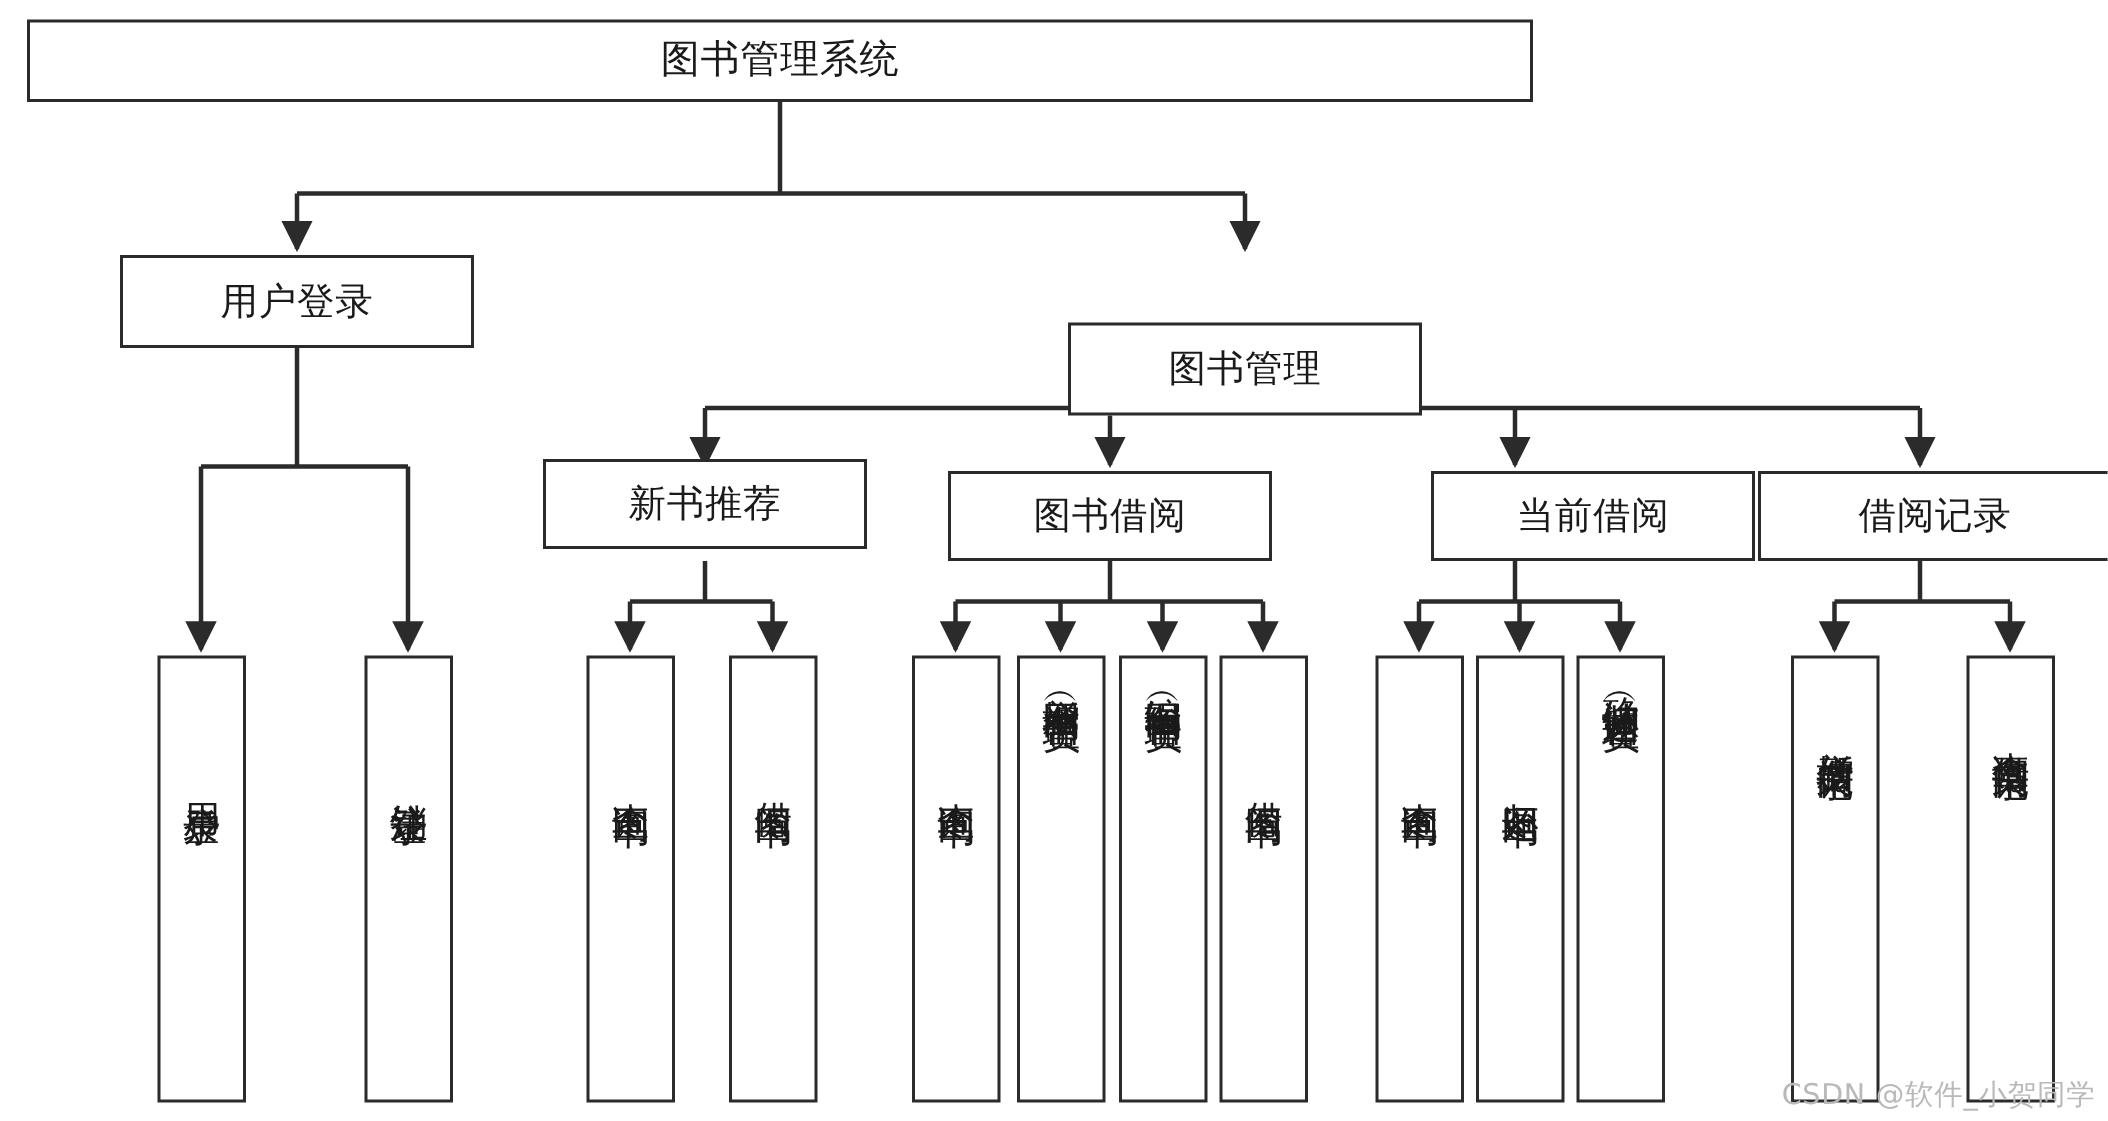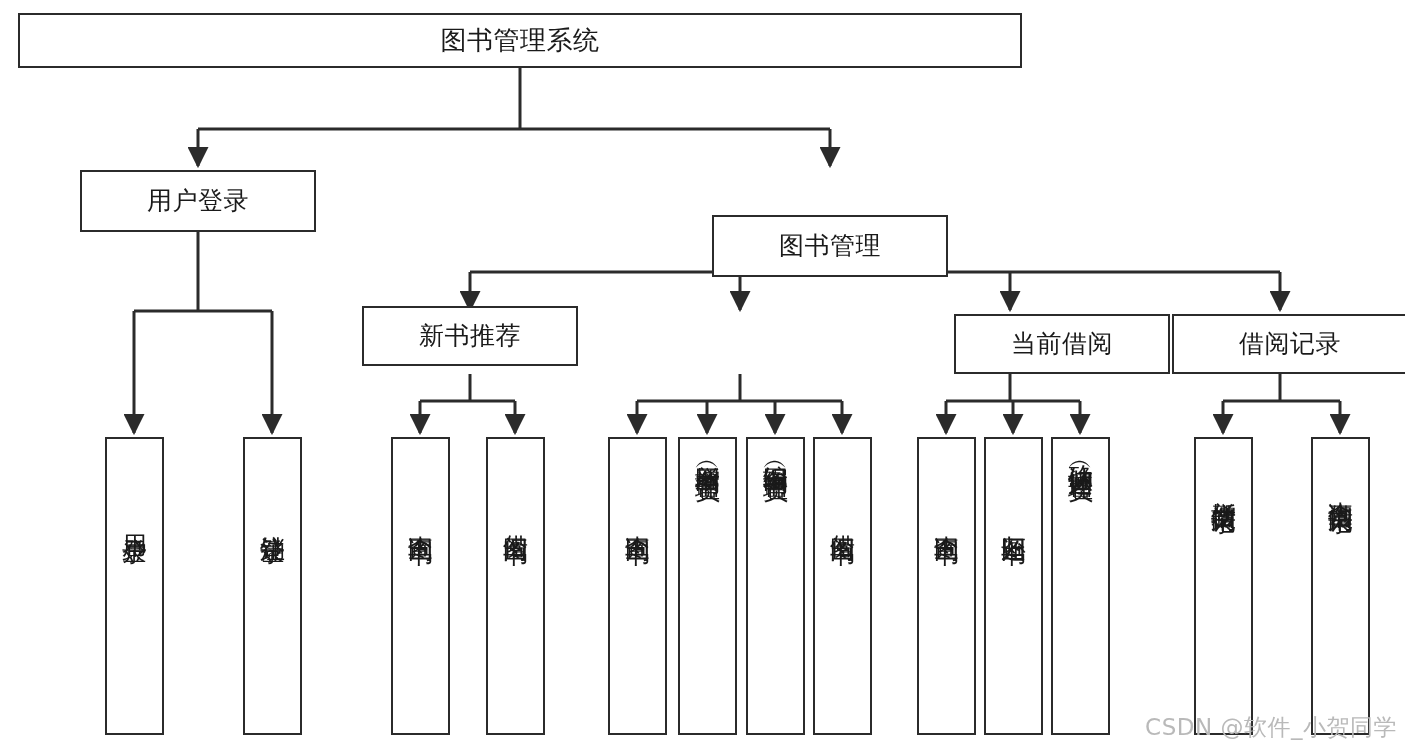--- a/index.html
+++ b/index.html
@@ -62,21 +62,21 @@
     text-orientation: upright;
     font-size: 25px;
     line-height: 1.0;
     letter-spacing: 2px;
     white-space: nowrap;
   }
   .watermark {
     position: absolute;
     right: 8px;
     bottom: 4px;
-    font-size: 23px;
+    font-size: 19px;
     color: #b9b9b9;
     letter-spacing: 0.5px;
     white-space: nowrap;
     text-align: right;
   }
 </style>
 </head>
 <body>
 
 <div id="diagram-root">
@@ -138,20 +138,23 @@
   <div class="node horiz" style="left:80px; top:170px; width:236px; height:62px;">
     <span class="node-label">用户登录</span>
   </div>
   <div class="node horiz" style="left:712px; top:170px; width:236px; height:62px;margin-top:45px;">
     <span class="node-label">图书管理</span>
   </div>
 
   <div class="node horiz" style="left:362px; top:306px; width:216px; height:60px;">
     <span class="node-label">新书推荐</span>
   </div>
+  <div class="node horiz" style="left:632px; top:314px; width:216px; height:60px;">
+    <span class="node-label">图书借阅</span>
+  </div>
   <div class="node horiz" style="left:954px; top:314px; width:216px; height:60px;">
     <span class="node-label">当前借阅</span>
   </div>
   <div class="node horiz" style="left:1172px; top:314px; width:236px; height:60px;">
     <span class="node-label">借阅记录</span>
   </div>
 
   <div class="node vert" style="left:105px; top:437px; width:59px; height:298px; padding-top:76px;">
     <span class="node-label">用户登录</span>
   </div>

